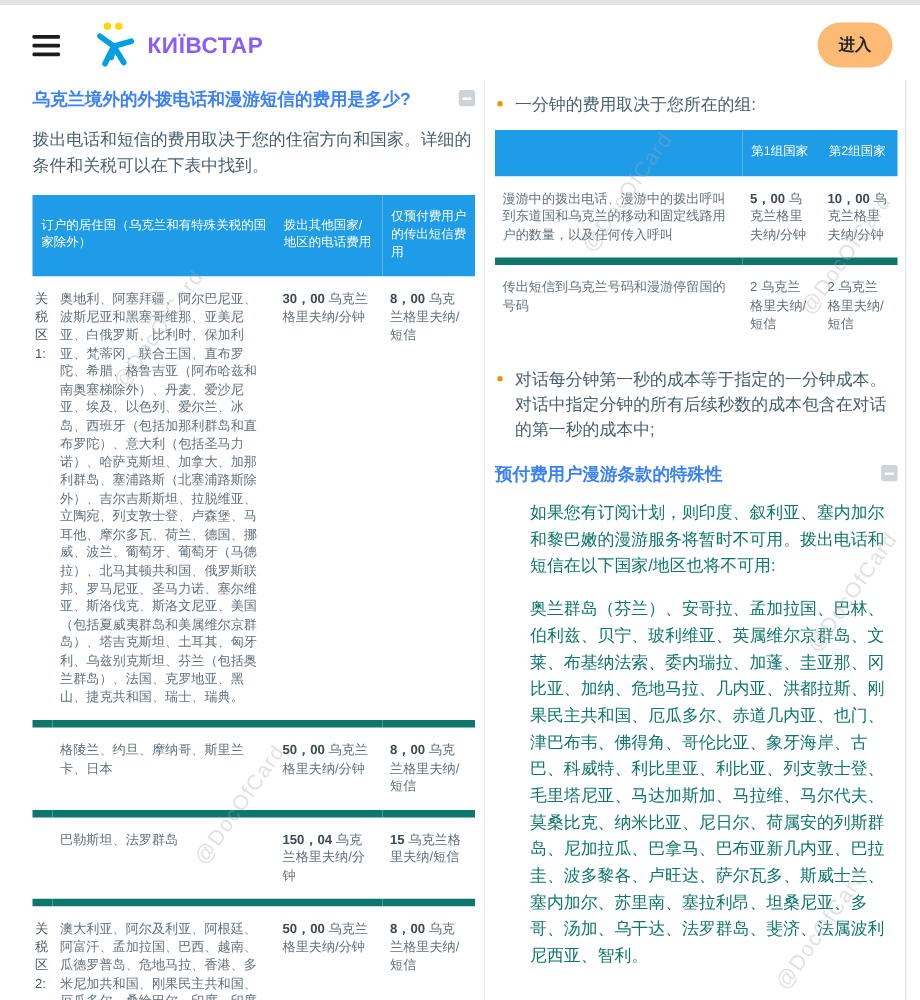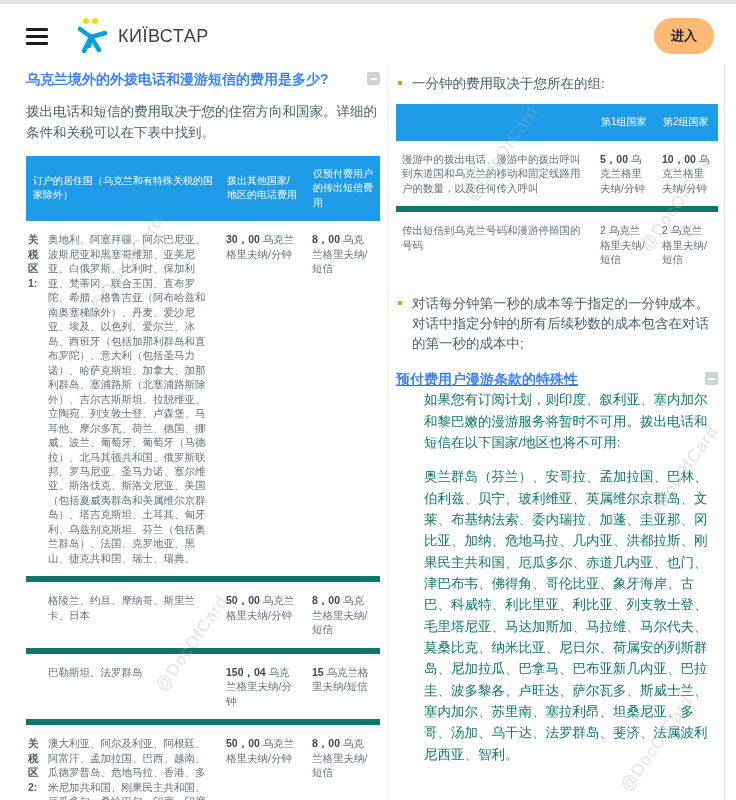--- a/index.html
+++ b/index.html
@@ -10,21 +10,21 @@
     position: relative;
     color: #46606e;
   }
   .topstrip { height: 4px; background: #e4e4e4; width: 100%; }
 
   
   .header { display: flex; align-items: center; padding: 16px 22px 8px 26px; height: 56px; }
   .hamburger { width: 22px; display: flex; flex-direction: column; gap: 4px; cursor: pointer; }
   .hamburger span { display: block; height: 3px; background: #1c1c1c; border-radius: 1px; }
   .logo { display: flex; align-items: center; margin-left: 24px; gap: 8px; cursor: pointer; }
-  .brand { font-size: 18px; font-weight: normal; color: #404040; letter-spacing: 0.5px; }
+  .brand { font-size: 18px; font-weight: bold; color: #8b5cf6; letter-spacing: 0.5px; }
   .enter-btn {
     margin-left: auto; background: #fdba74; border: none; border-radius: 18px;
     padding: 9px 17px; font-size: 13px; font-weight: bold; color: #1f2430;
     font-family: "Liberation Sans", sans-serif; cursor: pointer;
   }
 
   
   .content { display: flex; padding: 10px 0 0 26px; }
   .col-left  { width: 354px; margin-right: 16px; }
   .col-right { width: 322px; }
@@ -48,35 +48,35 @@
   table { border-collapse: collapse; width: 100%; }
   thead th {
     background: #1e9ce8; color: #ffffff; font-size: 10px; font-weight: normal;
     text-align: left; padding: 11px 7px; vertical-align: middle; line-height: 1.45;
   }
   tbody td {
     font-size: 10.5px; color: #60717e; line-height: 1.38; padding: 11px 6px;
     vertical-align: top;
   }
   tbody tr + tr td { border-top: 6px solid #0f766e; }
-  .zone-cell { width: 16px; font-weight: bold; color: #4a5a66; padding-left: 2px; padding-right: 2px; word-break: break-all; }
+  .zone-cell { width: 16px; font-weight: normal; color: #4a5a66; padding-left: 2px; padding-right: 2px; word-break: break-all; }
   .countries-cell { width: 178px; }
   .fee-cell-call { width: 86px; }
   .fee-cell-sms  { width: 74px; }
   .num { font-weight: bold; color: #3b4a55; }
 
   .gtable .desc-cell { width: 198px; }
   .gtable .g-cell { width: 62px; }
   .gtable { margin: 6px 0 16px; }
 
   
   .bullet-item { display: flex; font-size: 13.5px; line-height: 1.5; color: #46606e; margin: 4px 0 10px; }
   .bullet-dot { flex: 0 0 auto; width: 4px; height: 4px; background: #e8930c; border-radius: 1px; margin: 7px 10px 0 2px; }
   .rp { font-size: 13.5px; line-height: 1.58; color: #0f766e; margin-bottom: 13px; margin-left: 28px; }
-  .r-heading { margin: 16px 0 0; text-decoration: underline; }
+  .r-heading { margin: 16px 0 10px; }
 
   
   .wm {
     position: absolute; transform: rotate(-55deg); transform-origin: left center;
     color: rgba(168,168,168,0.35); font-size: 17px; letter-spacing: 1px;
     white-space: nowrap; pointer-events: none; z-index: 5;
   }
 </style>
 </head>
 <body>

